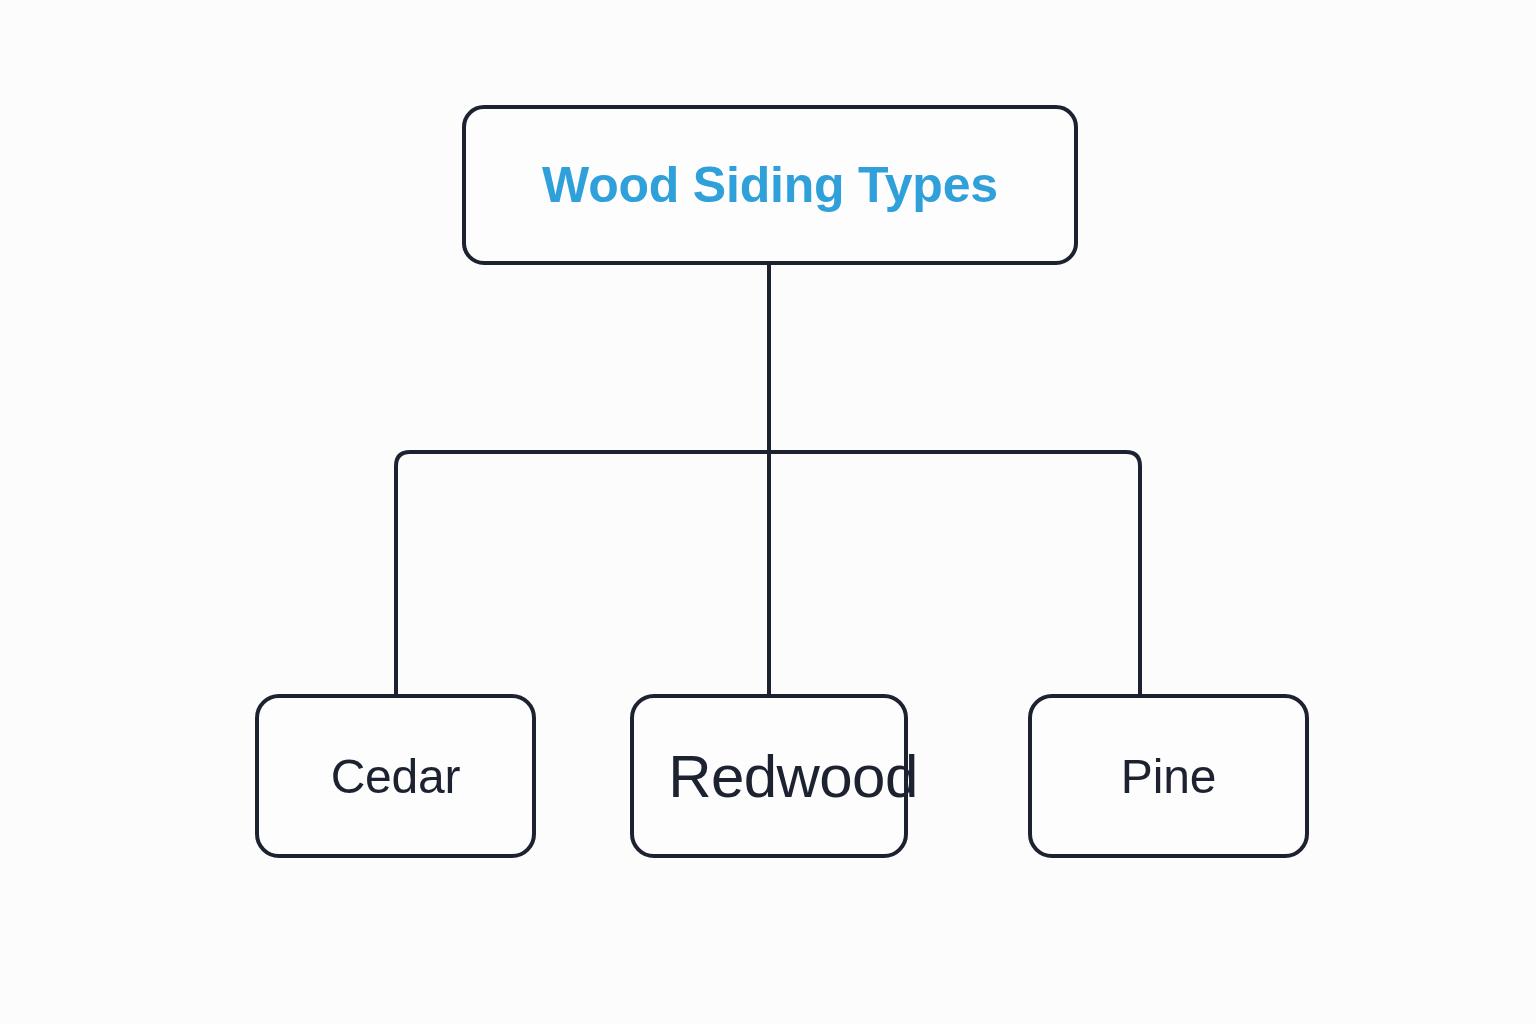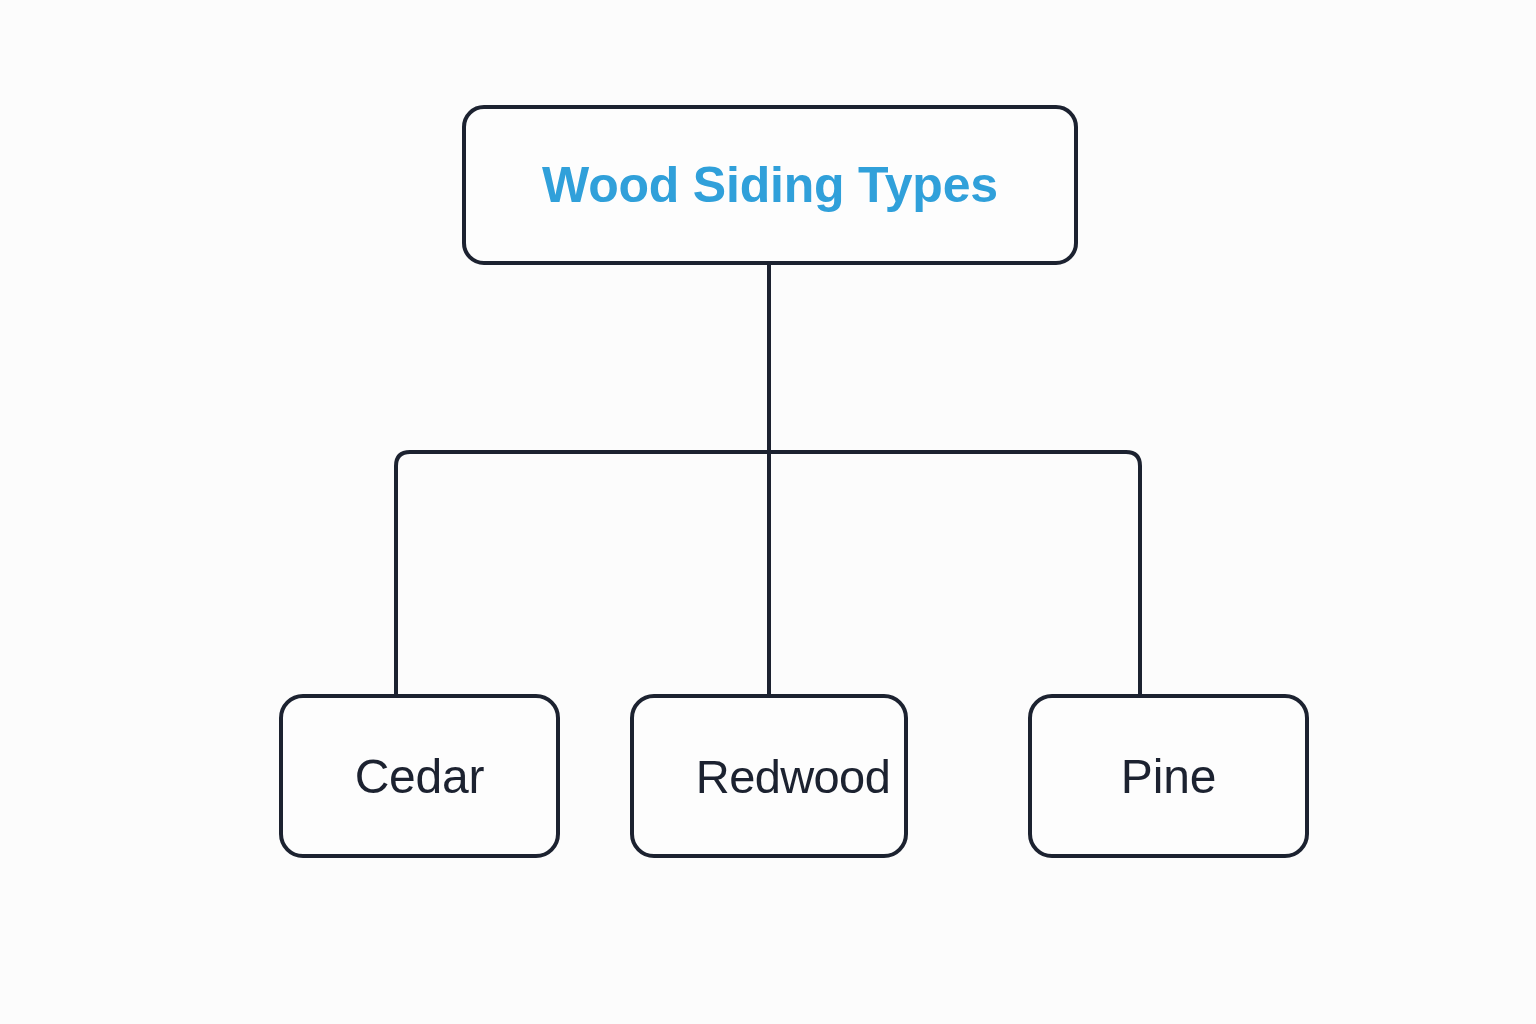--- a/index.html
+++ b/index.html
@@ -49,21 +49,21 @@
     border-radius: 22px;
     text-align: right;
   }
 
   .node-child {
     top: 694px;
     height: 164px;
     border-radius: 24px;
   }
 
-  .node-child-1 { left: 255px;  width: 281px; margin-left: 24px; }
+  .node-child-1 { left: 255px;  width: 281px; }
   .node-child-2 { left: 630px;  width: 278px; }
   .node-child-3 { left: 1000px; width: 281px; margin-left: 28px; }
 
   .node-label {
     white-space: nowrap;
     letter-spacing: -0.2px;
   }
 
   .node-root .node-label {
     color: #30a0da;
@@ -71,21 +71,21 @@
     font-weight: 600;
   }
 
   .node-child .node-label {
     color: #1c2230;
     font-size: 48px;
     font-weight: 400;
   }
 
   .node-child-2 .node-label {
-    font-size: 47px;
+    font-size: 60px;
     letter-spacing: -0.6px;
     margin-left: 48px;
   }
 </style>
 </head>
 <body>
 
 <div id="diagram-canvas">
 
   <svg id="connector-layer" viewBox="0 0 1536 1024" width="1536" height="1024">

